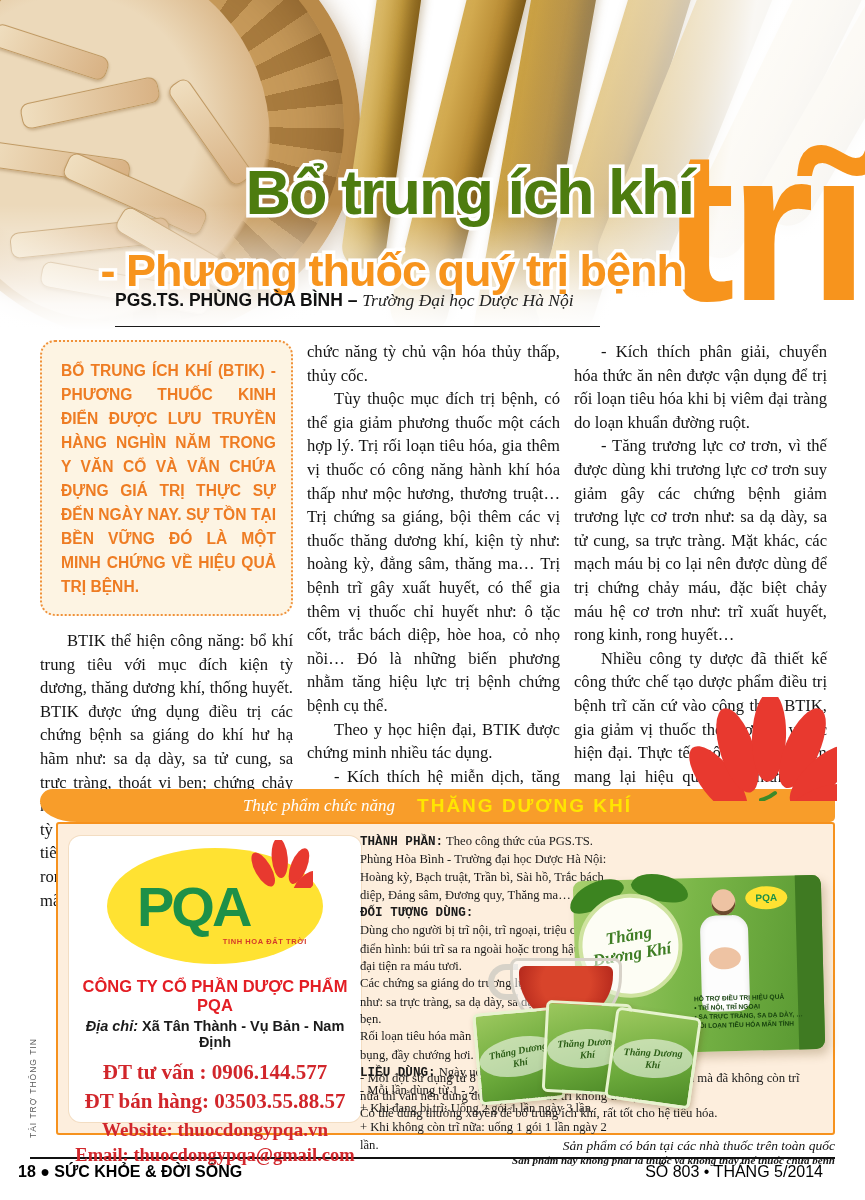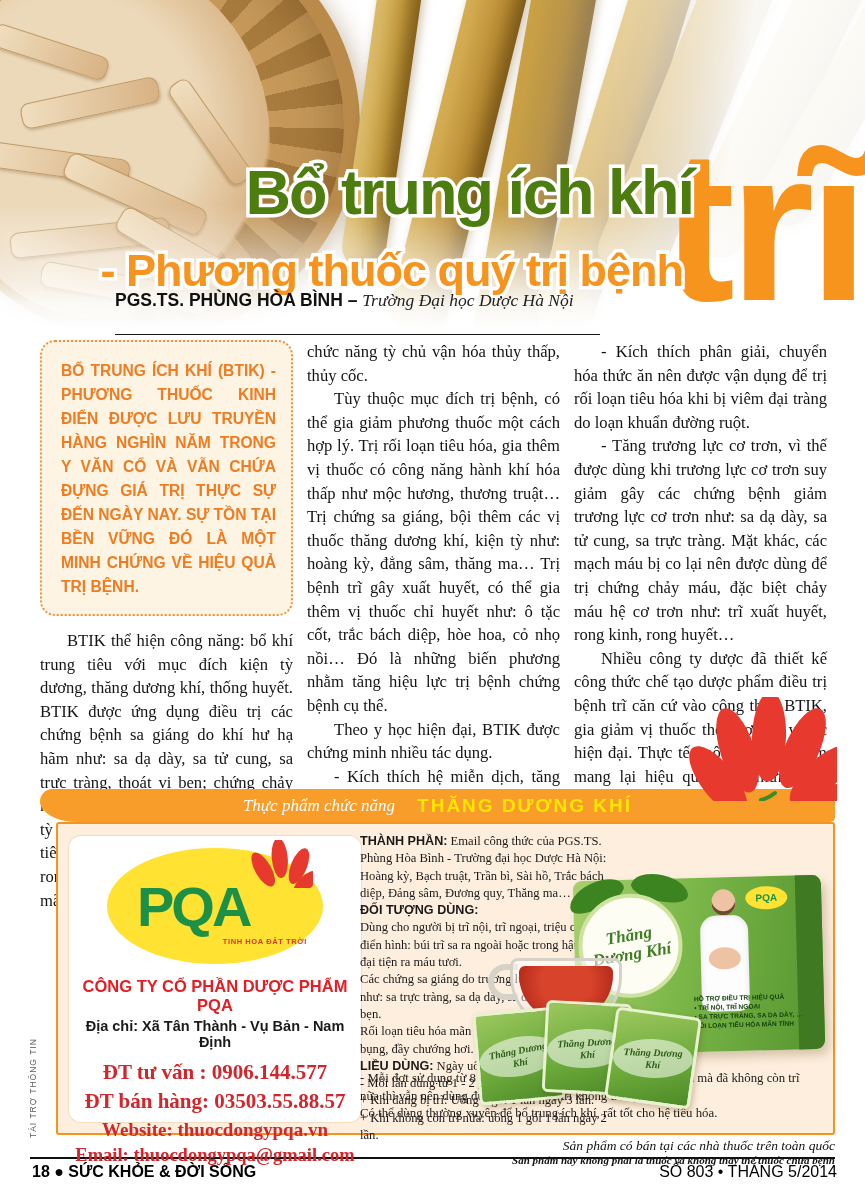--- a/index.html
+++ b/index.html
@@ -22,21 +22,21 @@
 
   
   .t-outline { -webkit-text-stroke:7px #fff; paint-order:stroke fill;
                text-shadow:0 0 4px #fff, 2px 2px 0 #fff, -2px -2px 0 #fff, 2px -2px 0 #fff, -2px 2px 0 #fff; }
   .title1 { position:absolute; top:156px; right:172px; font-family:"Liberation Sans",sans-serif; font-weight:900;
             font-size:63px; letter-spacing:-2px; color:#4d7c0f; white-space:nowrap; z-index:4; }
   .title2 { position:absolute; top:245px; right:182px; font-family:"Liberation Sans",sans-serif; font-weight:900;
             font-size:45px; letter-spacing:-1px; color:#f7941d; white-space:nowrap; z-index:4; }
   .title-big { position:absolute; top:118px; right:4px; font-family:"Liberation Sans",sans-serif; font-weight:900;
             font-size:215px; line-height:1; letter-spacing:-6px; color:#f7941d; z-index:3; transform:scaleX(1.02); }
-  .byline { position:absolute; left:115px; top:290px; z-index:4; border-bottom:1.6px solid #1a1a1a; padding-bottom:23px;
+  .byline { position:absolute; left:115px; top:290px; z-index:4; border-bottom:1.6px solid #1a1a1a; padding-bottom:15px;
             white-space:nowrap; padding-right:26px; }
   .byline .b1 { font-family:"Liberation Sans",sans-serif; font-weight:800; font-size:17.5px; color:#111; }
   .byline .b2 { font-style:italic; font-size:17.5px; color:#222; font-family:"Liberation Serif",serif; }
 
   
   .col { position:absolute; top:340px; width:253px; font-size:16.6px; line-height:23.6px; text-align:justify; color:#141414; }
   .col1 { left:40px; } .col2 { left:307px; } .col3 { left:574px; }
   .col p.ind { text-indent:27px; }
   .callout { border:2.5px dotted #f0913a; border-radius:15px; background:#fdf4e3; padding:17px 15px 15px 19px;
              margin-bottom:13px; color:#ee7c23; font-family:"Liberation Sans",sans-serif; font-weight:700;
@@ -56,27 +56,27 @@
   .card { position:absolute; left:11px; top:12px; width:292px; height:286px; background:#fff; border-radius:12px;
           box-shadow:0 0 0 1px #f3ddc2; text-align:center; padding-top:8px; }
   .pqa-ellipse { position:relative; width:216px; height:116px; margin:4px auto 0; background:#ffe232; border-radius:50%; }
   .pqa-word { position:absolute; left:30px; top:26px; font-family:"Liberation Sans",sans-serif; font-weight:900;
               font-size:56px; letter-spacing:-3px; color:#1d9048; }
   .pqa-lotus { position:absolute; right:10px; top:-8px; }
   .pqa-tag { position:absolute; right:16px; bottom:18px; font-family:"Liberation Sans",sans-serif; font-weight:700;
              font-size:7.5px; color:#d43a2a; letter-spacing:.6px; }
   .co-name { margin-top:13px; color:#e31e24; font-family:"Liberation Sans",sans-serif; font-weight:800; font-size:16.5px; }
   .co-addr { margin-top:3px; font-family:"Liberation Sans",sans-serif; font-weight:700; font-size:14.5px; color:#1a1a1a; }
-  .co-addr .lbl { font-weight:700; }
+  .co-addr .lbl { font-style:italic; font-weight:700; }
   .co-red { color:#d1262b; font-family:"Liberation Serif",serif; font-weight:800; }
   .ph1 { margin-top:10px; font-size:21px; } .ph2 { margin-top:4px; font-size:21px; }
   .web { margin-top:5px; font-size:19px; } .mail { margin-top:4px; font-size:18.5px; }
 
   .ad-info { position:absolute; left:302px; top:9px; width:258px; font-size:12.6px; line-height:17.3px; color:#1a1a1a; }
-  .ad-info b { font-family:Liberation Sans, sans-serif; }
+  .ad-info b { font-family:Liberation Mono, monospace; }
   .ad-info-wide { position:absolute; left:302px; top:246px; width:452px; font-size:12.8px; line-height:17.5px; color:#1a1a1a; }
 
   .pbox { position:absolute; right:10px; top:54px; width:248px; height:174px; border-radius:9px; transform:rotate(-1.5deg);
           background:linear-gradient(100deg,#a8cf6e 0%, #7ab648 45%, #55952f 100%); box-shadow:4px 6px 10px rgba(100,70,20,.25); }
   .pbox-edge { position:absolute; right:0; top:0; width:26px; height:100%; border-radius:0 9px 9px 0; background:#3f7a22; }
   .pcircle { position:absolute; left:4px; top:14px; width:104px; height:104px; border-radius:50%; background:#fdfdf4;
              border:4px solid #cfe3a0; display:flex; align-items:center; justify-content:center; }
   .pcircle-leaf { position:absolute; width:58px; height:26px; background:#3c8420; border-radius:50% 50% 50% 50%/60% 60% 40% 40%; }
   .pcircle .script { font-family:"Liberation Serif",serif; font-style:italic; font-weight:700; font-size:17px;
              line-height:1.1; color:#3e7d23; text-align:center; transform:rotate(-8deg); }
@@ -103,21 +103,21 @@
   .sachet .script { font-family:"Liberation Serif",serif; font-style:italic; font-weight:700; font-size:10px; line-height:1.15;
             color:#2c5e17; background:rgba(255,255,255,.55); border-radius:50%; padding:8px 6px; text-align:center; transform:rotate(-6deg); }
   .slogan { position:absolute; left:633px; top:218px; width:158px; text-align:center; color:#e8392f;
             font-family:"Liberation Serif",serif; font-style:italic; font-weight:800; font-size:17.5px; line-height:26px; letter-spacing:1px; }
 
   
   .foot-notes { position:absolute; left:48px; top:1138px; width:787px; display:flex; justify-content:center; align-items:flex-end;flex-direction:column; }
   .fn-left { font-style:italic; font-size:13.5px; color:#111; }
   .fn-right { font-style:italic; font-size:11px; color:#111;font-weight:bold; }
   .foot-rule { position:absolute; left:30px; top:1157px; width:805px; height:2px; background:#111; }
-  .foot-page { position:absolute; left:32px; top:1163px; width:805px; display:flex; justify-content:space-between;
+  .foot-page { position:absolute; left:18px; top:1163px; width:805px; display:flex; justify-content:space-between;
                font-family:"Liberation Sans",sans-serif; font-size:16px; color:#000; }
   .fp-left { font-weight:800; } .fp-right { font-weight:500; }
 </style>
 </head>
 <body>
 
 <div id="page">
 
   <div class="photo">
     <div class="basket"></div>
@@ -207,21 +207,21 @@
       <div class="co-addr">
         <span class="lbl">Địa chỉ:</span><span> Xã Tân Thành - Vụ Bản - Nam Định</span>
       </div>
       <div class="co-red ph1">ĐT tư vấn   :  0906.144.577</div>
       <div class="co-red ph2">ĐT bán hàng: 03503.55.88.57</div>
       <div class="co-red web">Website: thuocdongypqa.vn</div>
       <div class="co-red mail">Email: thuocdongypqa@gmail.com</div>
     </div>
 
     <div class="ad-info">
-      <div class="iline"><b>THÀNH PHẦN:</b><span> Email công thức của PGS.TS. Phùng Hòa Bình - Trường đại học Dược Hà Nội:</span></div>
+      <div class="iline"><b>THÀNH PHẦN:</b><span> Theo công thức của PGS.TS. Phùng Hòa Bình - Trường đại học Dược Hà Nội:</span></div>
       <div class="iline"><b></b><span>Hoàng kỳ, Bạch truật, Trần bì, Sài hồ, Trắc bách diệp, Đảng sâm, Đương quy, Thăng ma…</span></div>
       <div class="iline"><b>ĐỐI TƯỢNG DÙNG:</b><span></span></div>
       <div class="iline"><b></b><span>Dùng cho người bị trĩ nội, trĩ ngoại, triệu chứng điển hình: búi trĩ sa ra ngoài hoặc trong hậu môn, đại tiện ra máu tươi.</span></div>
       <div class="iline"><b></b><span>Các chứng sa giáng do trương lực cơ trơn giảm như: sa trực tràng, sa dạ dày, sa dạ con, thoát vị bẹn.</span></div>
       <div class="iline"><b></b><span>Rối loạn tiêu hóa mãn tính: đại tiện lỏng, đau bụng, đầy chướng hơi.</span></div>
       <div class="iline"><b>LIỀU DÙNG:</b><span> Ngày uống 2-3 lần, vào lúc đói.</span></div>
       <div class="iline"><b></b><span>- Mỗi lần dùng từ 1 - 2 gói.</span></div>
       <div class="iline"><b></b><span>+ Khi đang bị trĩ: Uống 2 gói 1 lần ngày 3 lần.</span></div>
       <div class="iline"><b></b><span>+ Khi không còn trĩ nữa: uống 1 gói 1 lần ngày 2 lần.</span></div>
     </div>

